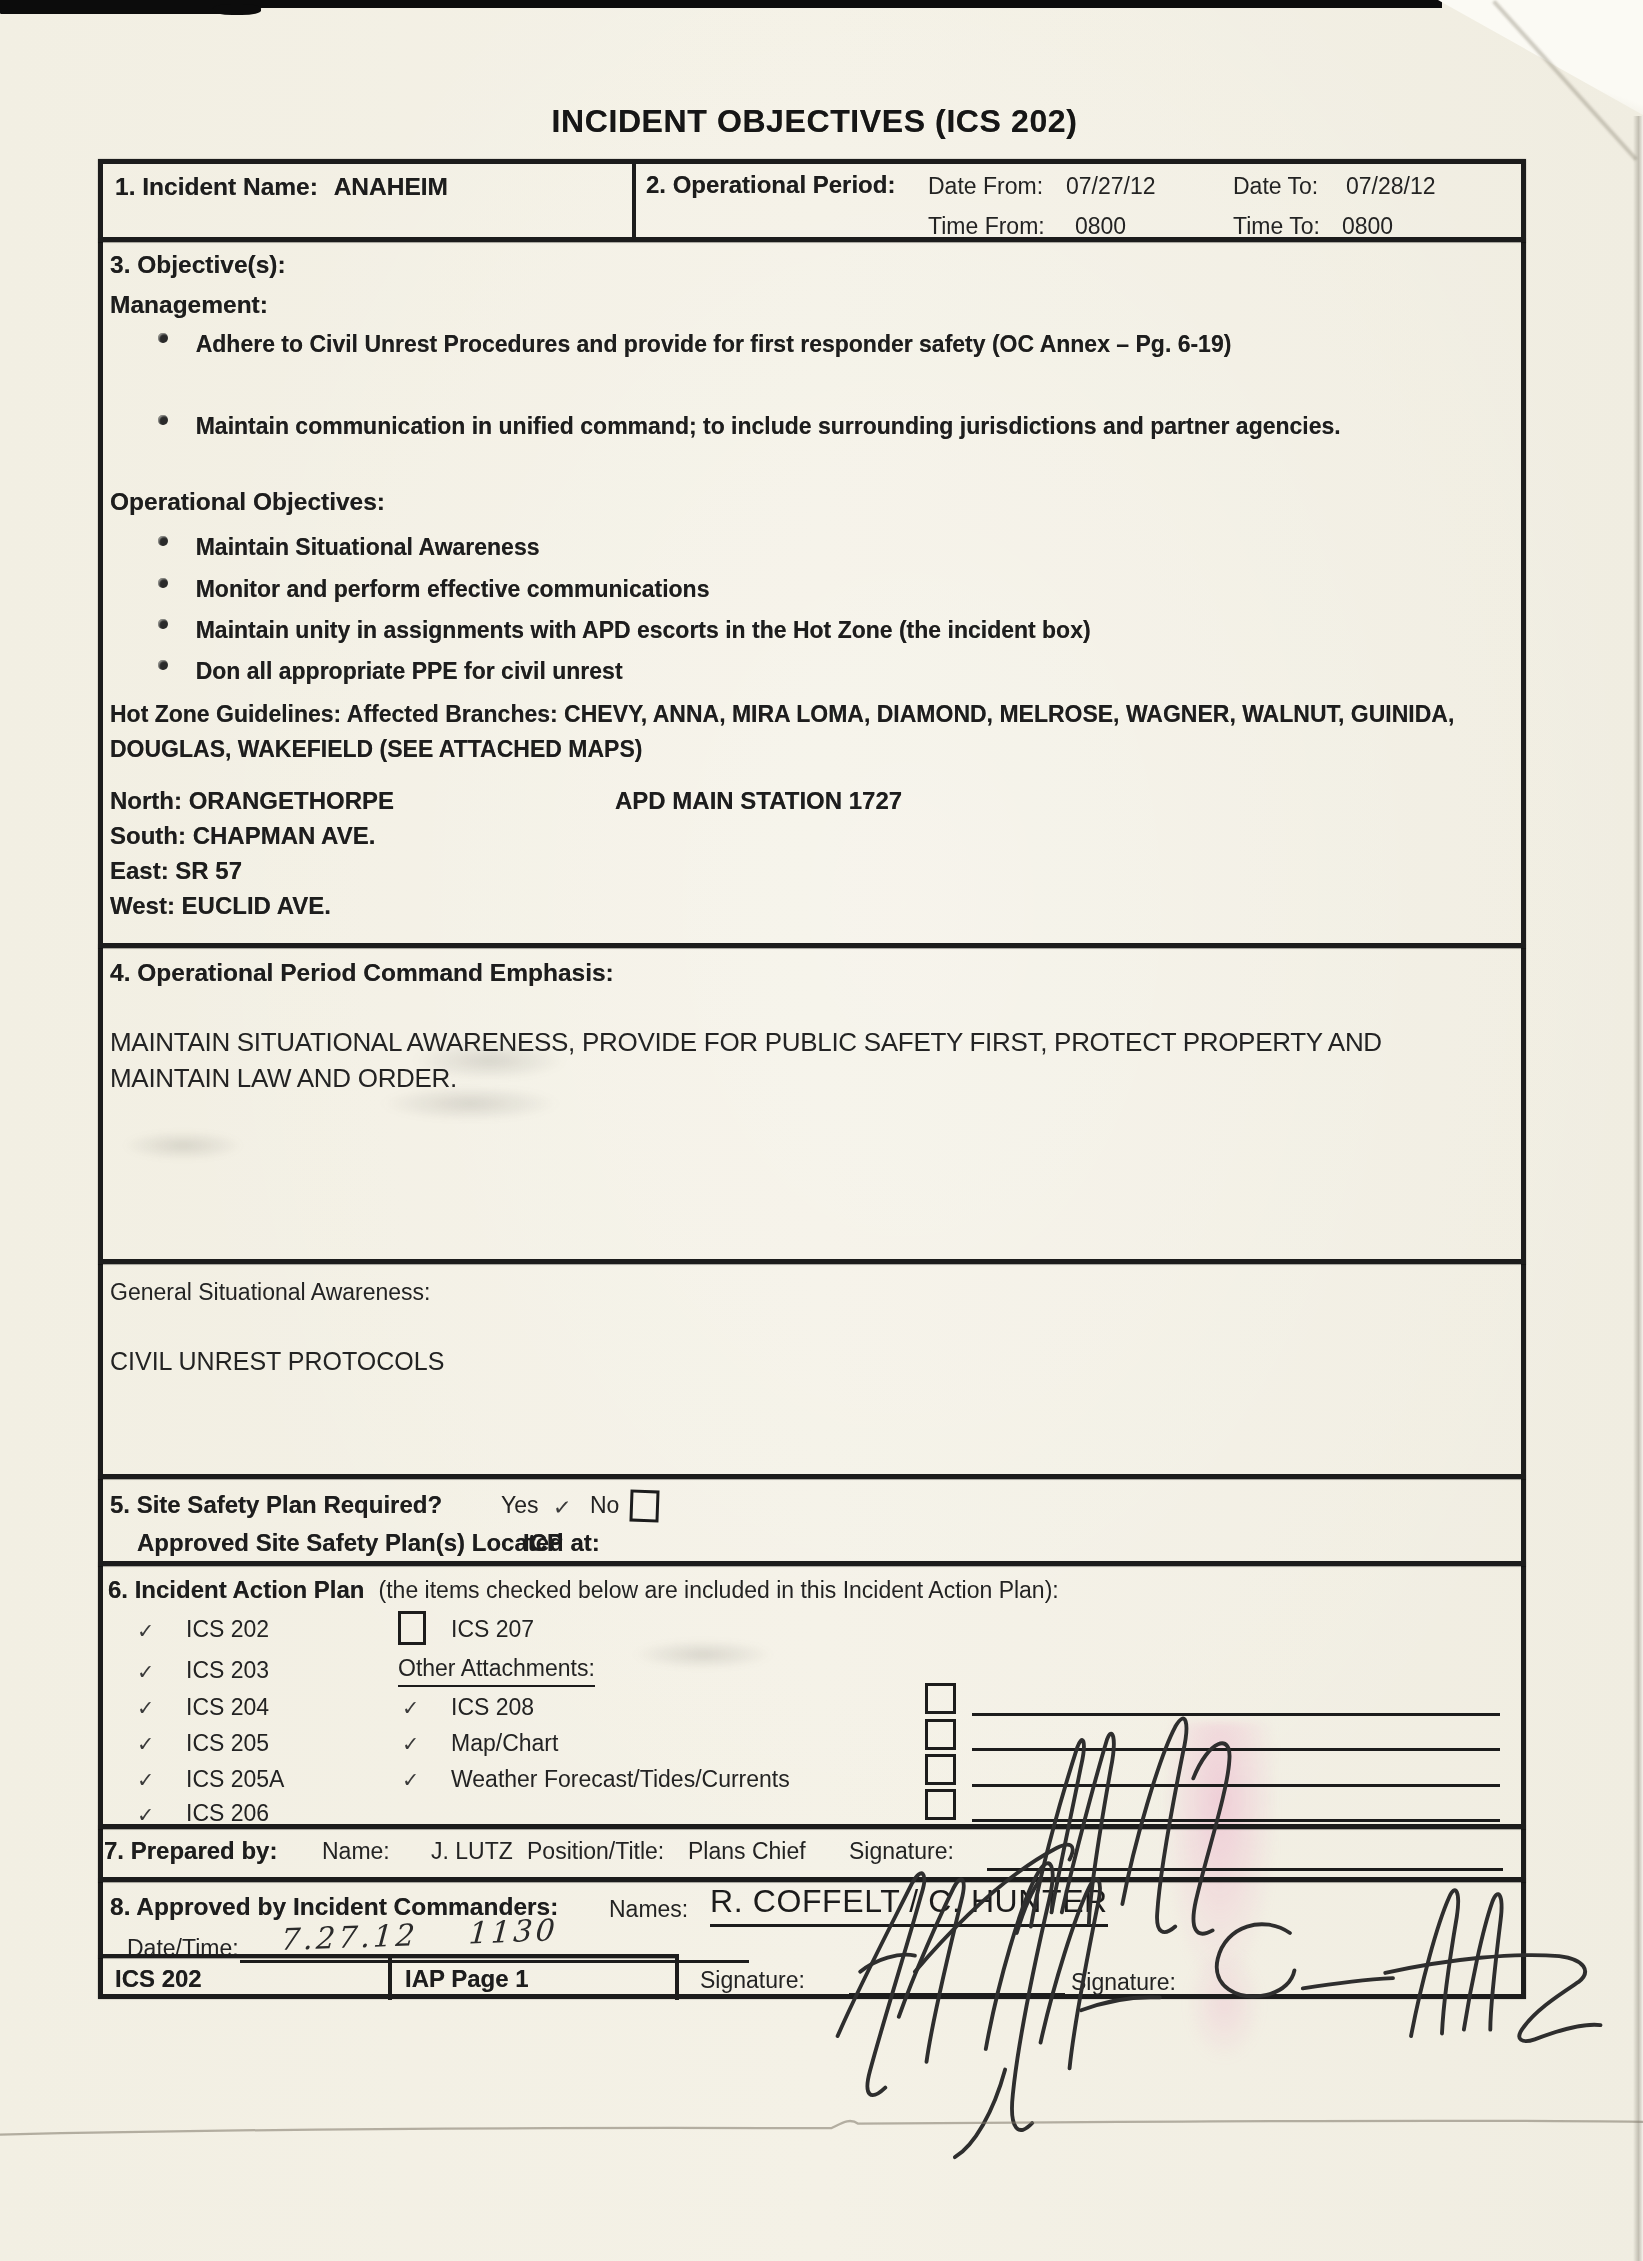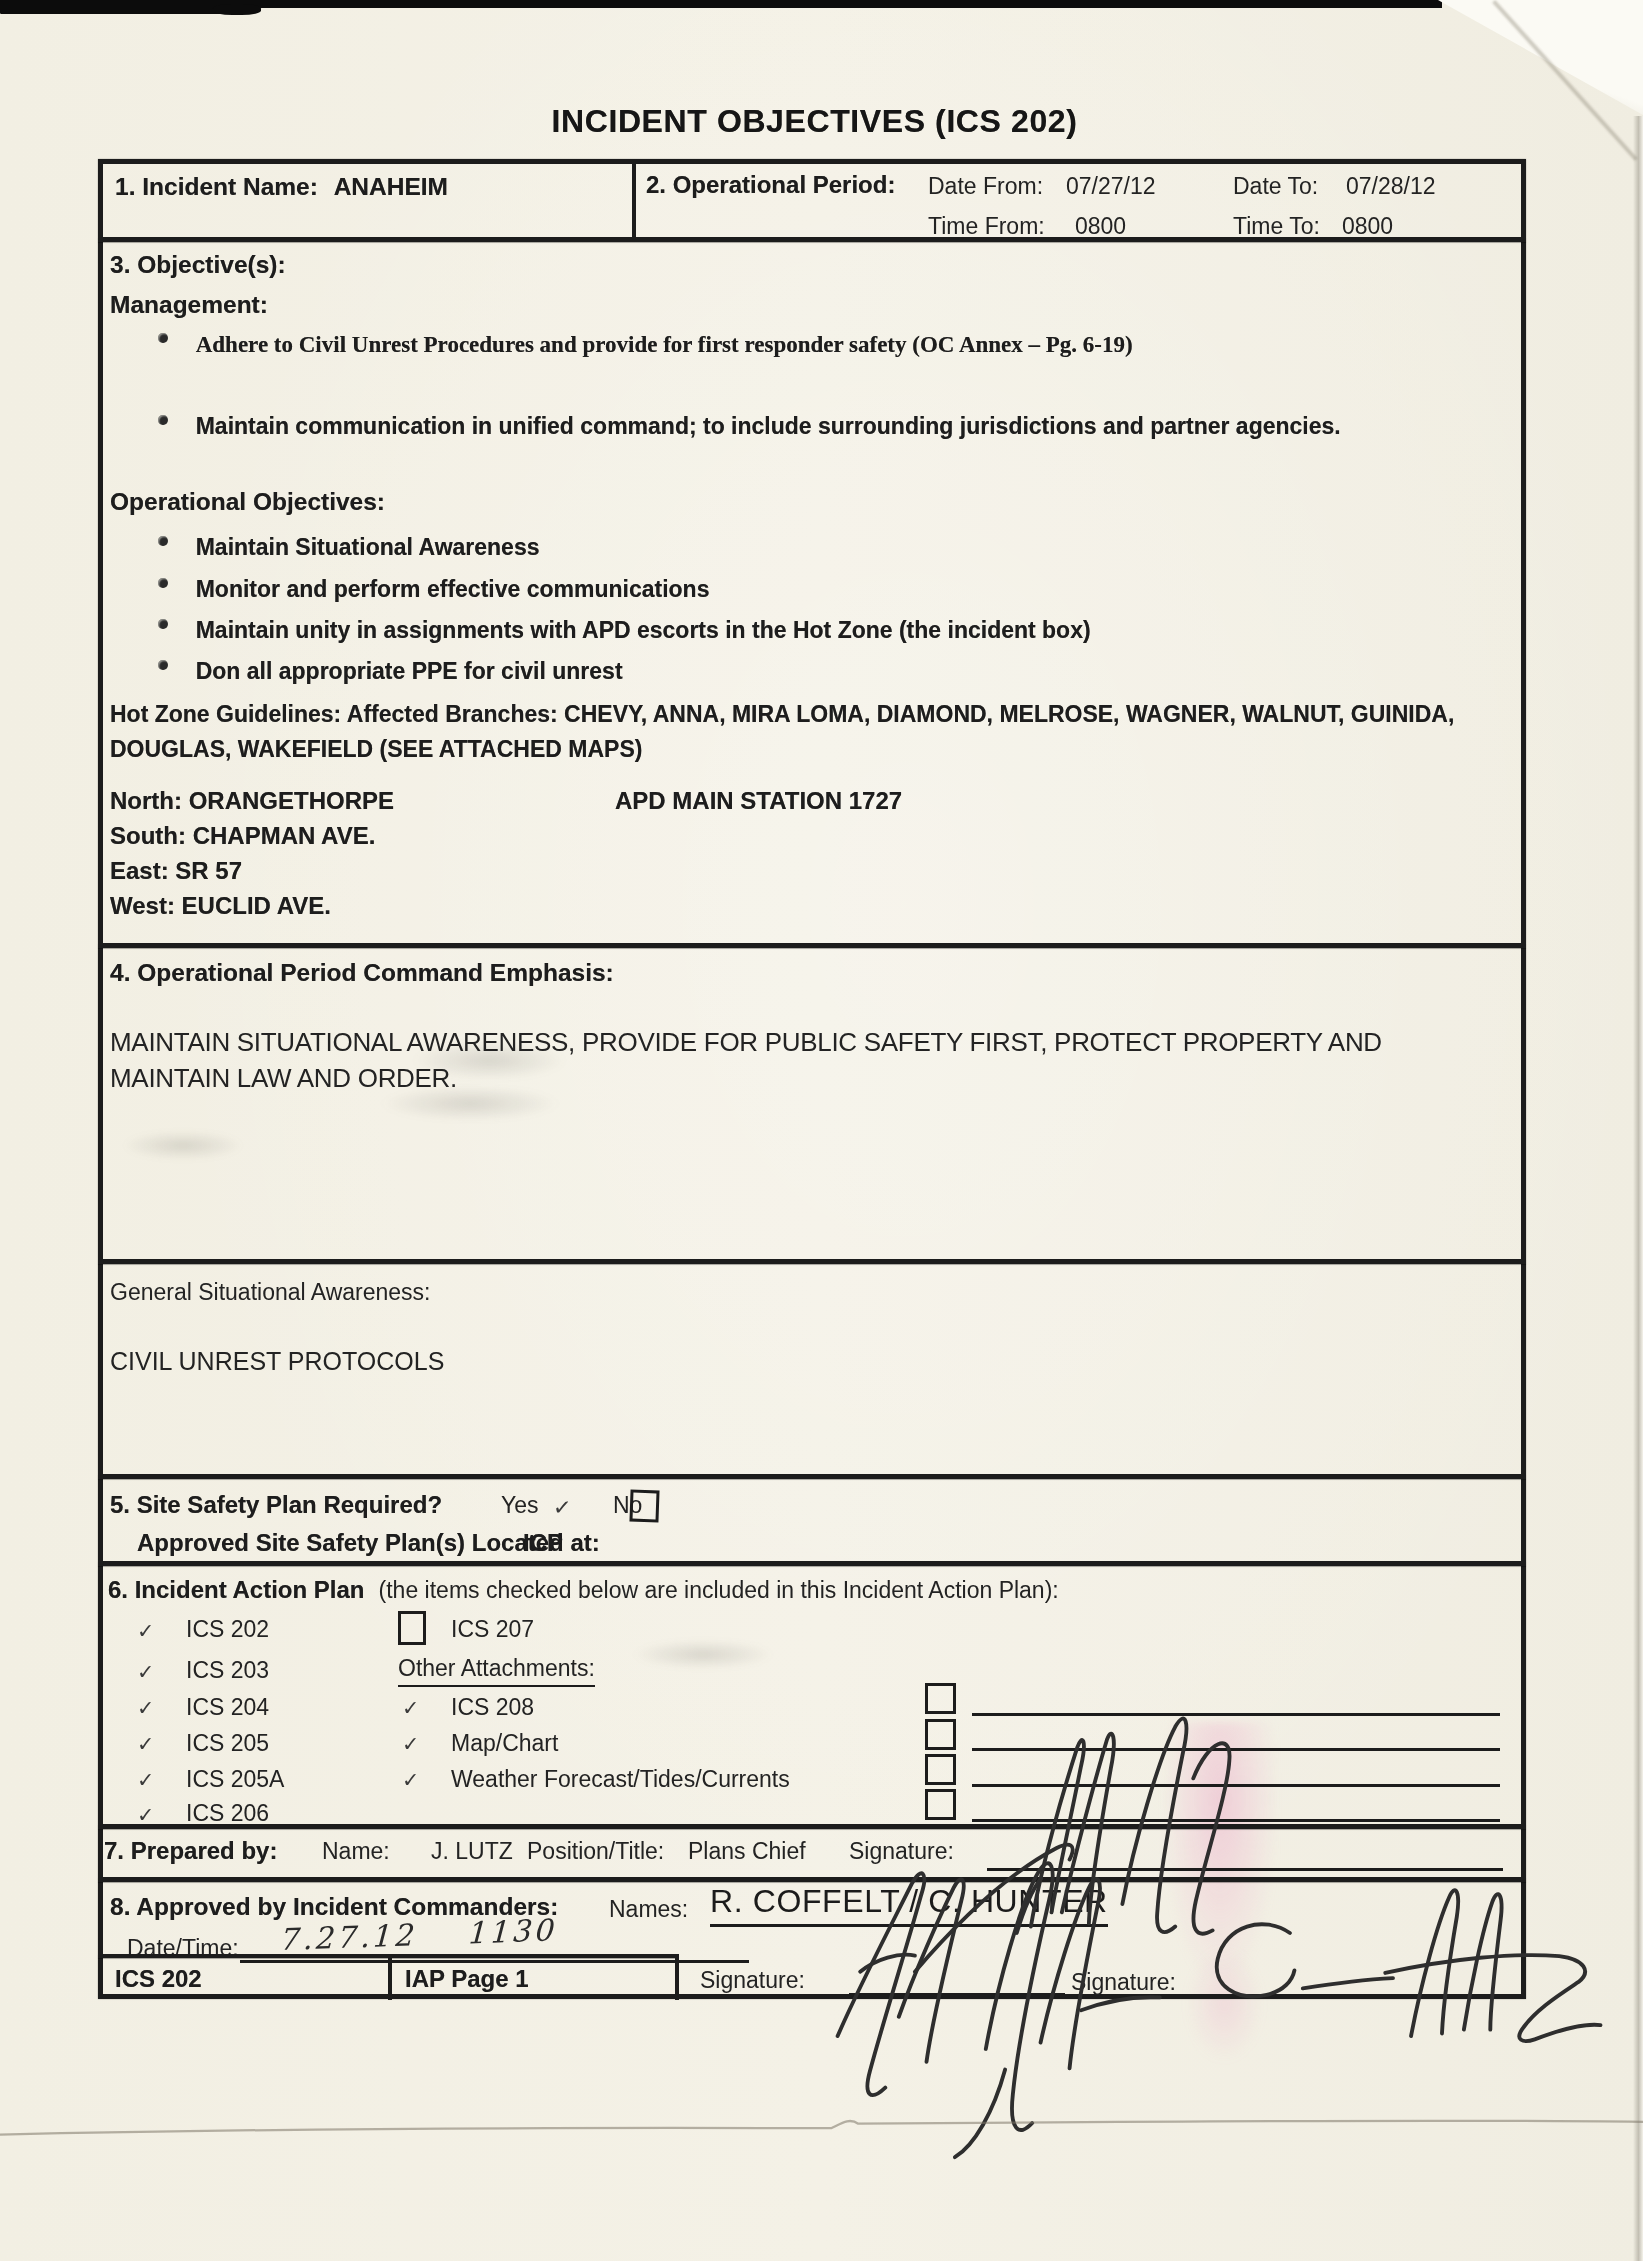--- a/index.html
+++ b/index.html
@@ -108,21 +108,21 @@
   <div class="t n" style="left:1233px;top:173px;">Date To:</div>
   <div class="t n" style="left:1346px;top:173px;">07/28/12</div>
   <div class="t n" style="left:928px;top:213px;">Time From:</div>
   <div class="t n" style="left:1075px;top:213px;">0800</div>
   <div class="t n" style="left:1233px;top:213px;">Time To:</div>
   <div class="t n" style="left:1342px;top:213px;">0800</div>
 
   <div class="t b" style="left:110px;top:251px;font-size:24.5px;">3. Objective(s):</div>
   <div class="t b" style="left:110px;top:291px;font-size:24.5px;">Management:</div>
 
-  <div class="bullet-row" style="left:158px;top:325px;font-family:Liberation Serif, serif;">
+  <div class="bullet-row" style="left:158px;top:325px;">
     <span class="dot"></span>
     <span class="btxt wrap" style="width:1218px;">Adhere to Civil Unrest Procedures and provide for first responder safety (OC Annex – Pg. 6-19)</span>
   </div>
   <div class="bullet-row" style="left:158px;top:407px;">
     <span class="dot"></span>
     <span class="btxt wrap" style="width:1211px;">Maintain communication in unified command; to include surrounding jurisdictions and partner agencies.</span>
   </div>
 
   <div class="t b" style="left:110px;top:488px;font-size:24.5px;">Operational Objectives:</div>
   <div class="bullet-row" style="left:158px;top:528px;">
@@ -152,21 +152,21 @@
 
   <div class="t b" style="left:110px;top:959px;font-size:24.5px;">4. Operational Period Command Emphasis:</div>
   <div class="t n wrap" style="left:110px;top:1025px;width:1385px;font-size:26px;letter-spacing:-0.3px;line-height:1.38;">MAINTAIN SITUATIONAL AWARENESS, PROVIDE FOR PUBLIC SAFETY FIRST, PROTECT PROPERTY AND MAINTAIN LAW AND ORDER.</div>
 
   <div class="t n" style="left:110px;top:1279px;">General Situational Awareness:</div>
   <div class="t n" style="left:110px;top:1347px;font-size:25px;">CIVIL UNREST PROTOCOLS</div>
 
   <div class="t b" style="left:110px;top:1491px;font-size:24px;">5. Site Safety Plan Required?</div>
   <div class="t n" style="left:501px;top:1492px;">Yes</div>
   <div class="t checkmark" style="left:553px;top:1495px;">✓</div>
-  <div class="t n" style="left:590px;top:1492px;margin-left:23px;">No</div>
+  <div class="t n" style="left:590px;top:1492px;">No</div>
   <div class="checkbox" style="left:630px;top:1490px;width:29px;height:32px;transform:rotate(2deg);"></div>
   <div class="t b" style="left:137px;top:1529px;font-size:24px;">Approved Site Safety Plan(s) Located at:</div>
   <div class="t b" style="left:523px;top:1529px;font-size:24px;">ICP</div>
 
   <div class="t" style="left:108px;top:1576px;">
     <span class="b" style="font-size:24px;">6. Incident Action Plan</span>
     <span class="n" style="font-size:23px;margin-left:7.7px;">(the items checked below are included in this Incident Action Plan):</span>
   </div>
 
   <div class="ck" style="left:137px;top:1619px;">✓</div>

